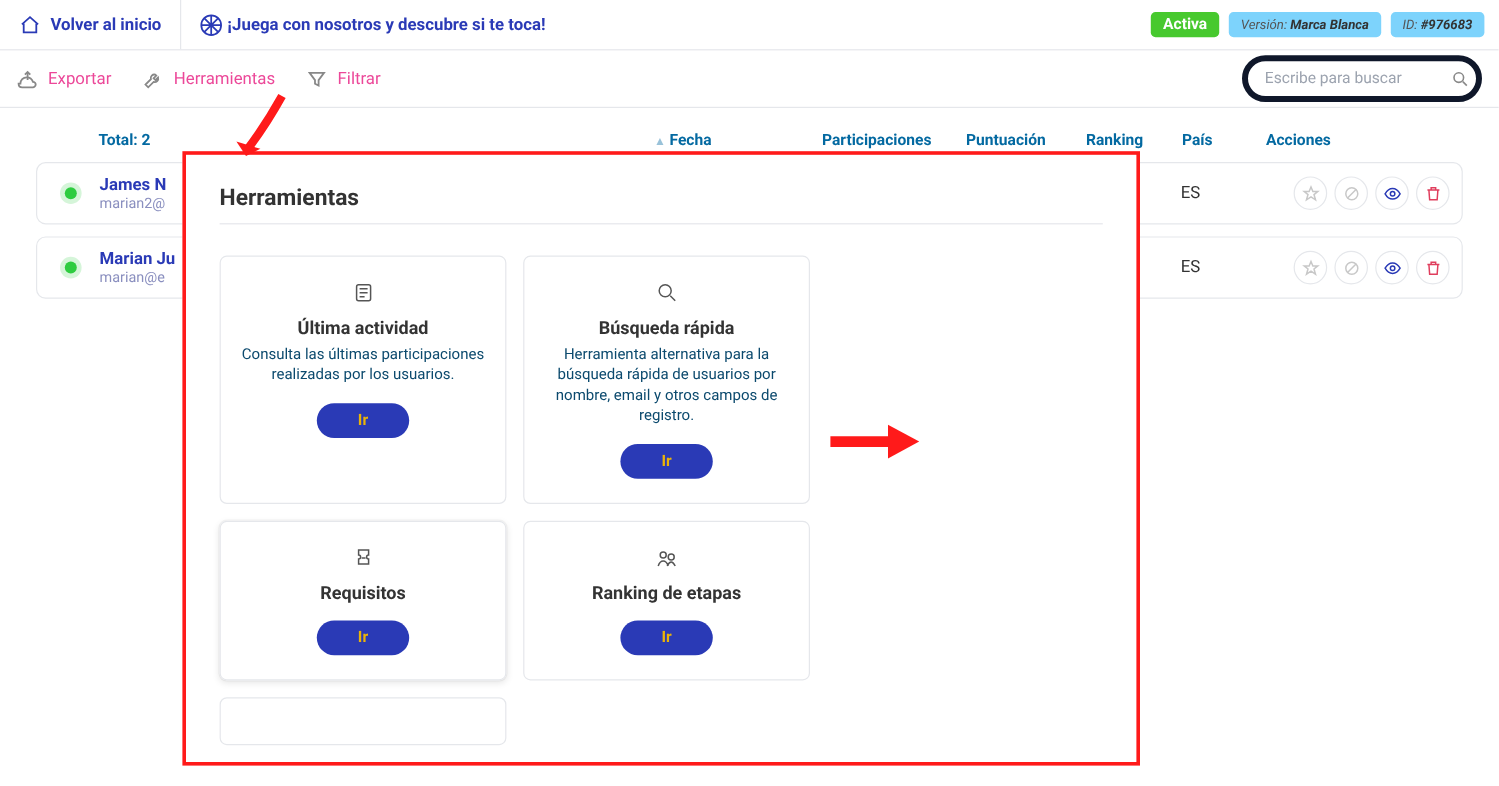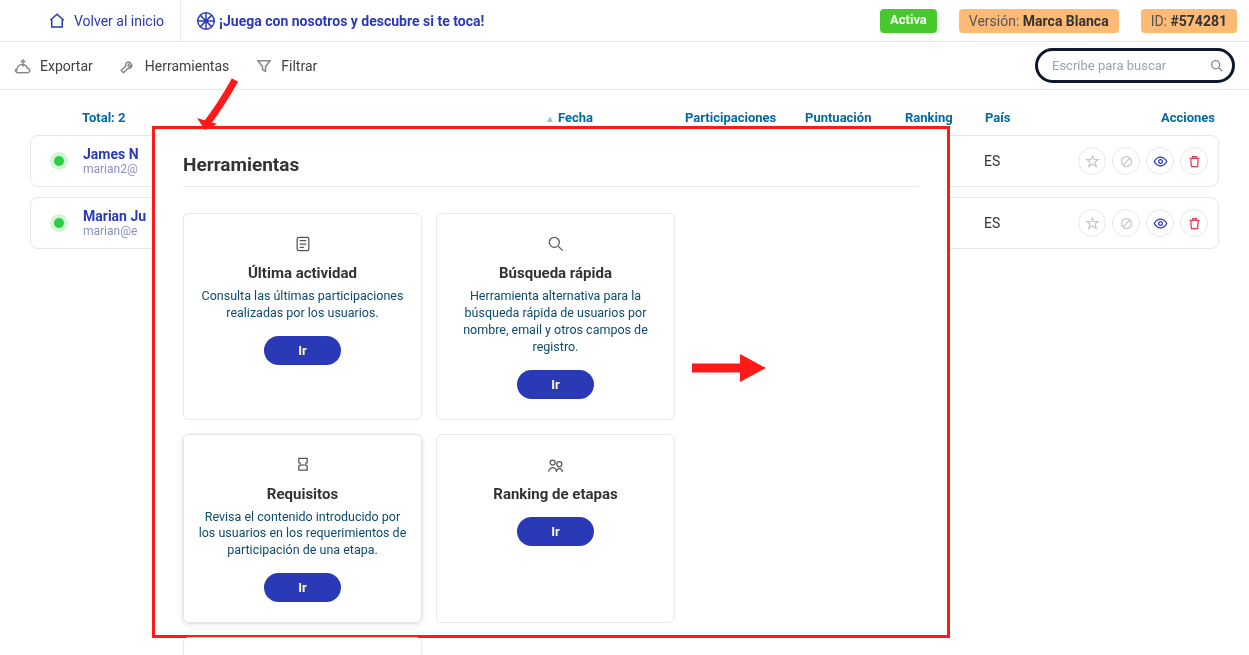--- a/index.html
+++ b/index.html
@@ -9,47 +9,47 @@
     --muted:#6b7280;
     --border:#e5e7eb;
     --green:#27c443;
     --red:#dc2626;
     --bg:#f8f8f8;
   }
   *{box-sizing:border-box;font-family:-apple-system,BlinkMacSystemFont,"Segoe UI",Roboto,Helvetica,Arial,sans-serif;}
   body{margin:0;background:#fff;color:var(--text);font-size:14px;}
   
   .topbar{display:flex;align-items:center;border-bottom:1px solid var(--border);height:42px;}
-  .home{display:flex;align-items:center;gap:8px;padding:0 16px;color:var(--primary);cursor:pointer;height:100%;border-right:1px solid var(--border);font-weight:400;margin-left:32px;}
+  .home{display:flex;align-items:center;gap:8px;padding:0 16px;color:var(--primary);cursor:pointer;height:100%;border-right:1px solid var(--border);font-weight:700;}
   .title-block{display:flex;align-items:center;gap:2px;padding:0 14px;flex:1;color:var(--primary);font-weight:700;height:100%;}
   .wheel-icon{width:22px;height:22px;}
-  .status{display:flex;gap:22px;padding:0 12px;}
+  .status{display:flex;align-items:center;gap:8px;padding:0 12px;}
   .badge-green{background:#47c92e;color:#fff;font-weight:700;border-radius:4px;padding:3px 10px;font-size:13px;}
-  .meta{background:#fdba74;border-radius:4px;padding:4px 10px;font-size:14px;color:#555;}
+  .meta{background:#7dd3fc;border-radius:4px;padding:4px 10px;font-size:11px;color:#555;font-style:italic;}
   .meta b{color:#333;}
   
   .toolbar{display:flex;align-items:center;justify-content:space-between;border-bottom:1px solid var(--border);height:48px;padding:0 14px;}
   .tool-left{display:flex;gap:26px;align-items:center;}
-  .tool-item{display:flex;gap:8px;align-items:center;color:#404040;cursor:pointer;}
+  .tool-item{display:flex;gap:8px;align-items:center;color:#ec4899;cursor:pointer;}
   .tool-item svg{width:18px;height:18px;stroke:#888;}
   .search-wrap{position:relative;}
-  .search{border:3px solid #0f172a;border-radius:20px;padding:7px 36px 7px 14px;width:200px;font-size:13px;color:#444;}
+  .search{border:5px solid #0f172a;border-radius:20px;padding:7px 36px 7px 14px;width:200px;font-size:13px;color:#444;}
   .search::placeholder{color:#9ca3af;}
   .search-wrap svg{position:absolute;right:10px;top:50%;transform:translateY(-50%);width:16px;height:16px;stroke:#888;}
   
   .content{padding:14px 30px;}
   .thead{display:flex;align-items:center;font-weight:700;font-size:13px;color:#0369a1;padding:6px 4px 10px;}
   .col-status{width:48px;}
   .col-name{flex:1;}
   .col-date{width:140px;}
   .col-part{width:120px;}
   .col-score{width:100px;}
   .col-prizes{width:80px;}
   .col-country{width:70px;}
-  .col-actions{width:160px;text-align:right;}
+  .col-actions{width:160px;text-align:left;}
   .row{display:flex;align-items:center;border:1px solid var(--border);border-radius:8px;padding:10px 4px;margin-bottom:10px;background:#fff;}
   .dot-wrap{width:48px;display:flex;justify-content:center;}
   .dot{width:10px;height:10px;background:#2ecc40;border-radius:50%;box-shadow:0 0 0 4px rgba(46,204,64,.2);}
   .name-cell{flex:1;}
   .name-cell .nm{color:var(--primary);font-weight:700;}
   .name-cell .em{color:#8a8fbf;font-size:12px;}
   .actions{width:160px;display:flex;gap:6px;justify-content:flex-end;padding-right:6px;}
   .ibtn{width:28px;height:28px;border:1px solid var(--border);border-radius:50%;display:flex;align-items:center;justify-content:center;cursor:pointer;background:#fff;}
   .ibtn svg{width:15px;height:15px;}
   .ibtn.star svg{stroke:#c8c8c8;fill:none;}
@@ -60,21 +60,21 @@
   .modal{position:absolute;left:152px;top:126px;width:798px;height:512px;border:3px solid #ff1a1a;background:#fff;padding:24px 28px;}
   .modal h2{margin:0 0 10px;font-size:19px;font-weight:700;color:#333;}
   .modal hr{border:none;border-top:1px solid var(--border);margin:0 0 26px;}
   .cards{display:flex;flex-wrap:wrap;gap:14px;}
   .card{width:239px;border:1px solid var(--border);border-radius:6px;padding:18px 14px 20px;text-align:center;display:flex;flex-direction:column;align-items:center;gap:6px;}
   .card.highlight{box-shadow:0 0 0 1px rgba(0,0,0,.04),0 2px 6px rgba(0,0,0,.10);justify-content:space-between;}
   .card .cicon{height:24px;display:flex;align-items:center;justify-content:center;}
   .card .cicon svg{width:20px;height:20px;stroke:#555;fill:none;stroke-width:1.5;}
   .card h3{margin:2px 0 0;font-size:15px;font-weight:700;color:#333;}
   .card p{margin:0;font-size:12.5px;line-height:1.35;color:#0c4a6e;}
-  .go{margin-top:8px;background:var(--primary);color:#fef9c3;border:none;border-radius:20px;padding:7px 34px;font-weight:700;font-size:13px;cursor:pointer;}
+  .go{margin-top:8px;background:var(--primary);color:#eab308;border:none;border-radius:20px;padding:7px 34px;font-weight:700;font-size:13px;cursor:pointer;}
   
   .arrow1{position:absolute;left:195px;top:78px;pointer-events:none;}
   .arrow2{position:absolute;left:688px;top:350px;pointer-events:none;}
   .sort-ico{opacity:.4;font-size:10px;margin-right:3px;}
 </style>
 </head>
 <body>
 
 <div class="topbar">
   <div class="home">
@@ -90,21 +90,21 @@
         <path d="M12 3v18M3 12h18M5.6 5.6l12.8 12.8M18.4 5.6L5.6 18.4"></path>
       </svg>
     <span>¡Juega con nosotros y descubre si te toca!</span>
   </div>
   <div class="status">
     <span class="badge-green">Activa</span>
     <span class="meta">
       <span>Versión:</span> <b>Marca Blanca</b>
     </span>
     <span class="meta">
-      <span>ID:</span> <b>#574281</b>
+      <span>ID:</span> <b>#976683</b>
     </span>
   </div>
 </div>
 
 <div class="toolbar">
   <div class="tool-left">
     <div class="tool-item">
       <svg viewBox="0 0 24 24" fill="none" stroke-width="2">
           <path d="M4 17c0-4 3-7 7-7 3 0 6 2 7 5 2 0 3 2 3 3 0 2-2 3-3 3H6c-2 0-4-1-4-4z"></path>
           <path d="M12 13v-9"></path>
@@ -252,21 +252,20 @@
       <button class="go">Ir</button>
     </div>
     <div class="card highlight">
       <div class="cicon">
           <svg viewBox="0 0 24 24">
             <path d="M7 4h10v5a2 2 0 0 0 0 4v5H7v-5a2 2 0 0 0 0-4V4z"></path>
             <path d="M10 12h4"></path>
           </svg>
         </div>
       <h3>Requisitos</h3>
-      <p>Revisa el contenido introducido por los usuarios en los requerimientos de participación de una etapa.</p>
       <button class="go">Ir</button>
     </div>
     <div class="card">
       <div class="cicon">
           <svg viewBox="0 0 24 24">
             <circle cx="8" cy="9" r="3"></circle>
             <circle cx="16" cy="11" r="3"></circle>
             <path d="M3 20c1-3 3-5 5-5s4 2 5 5M12 20c1-2 2-4 4-4s3 2 4 4"></path>
           </svg>
         </div>

